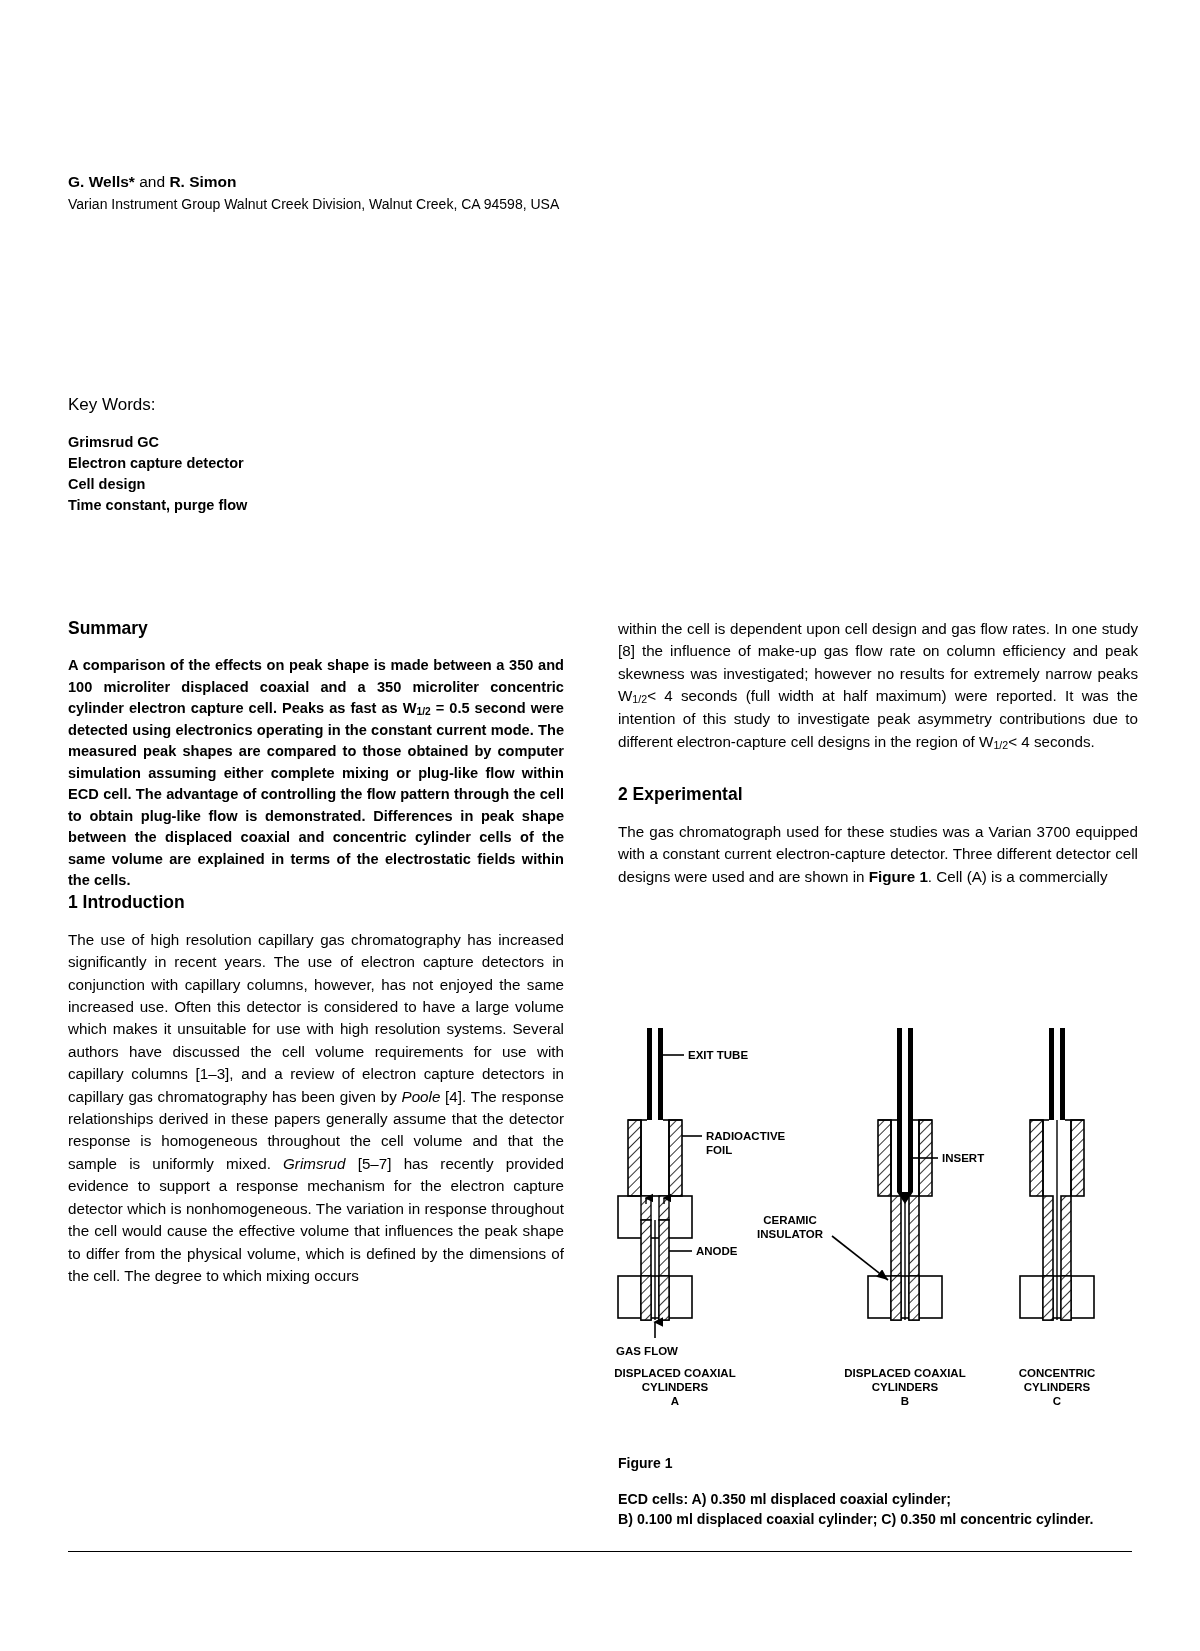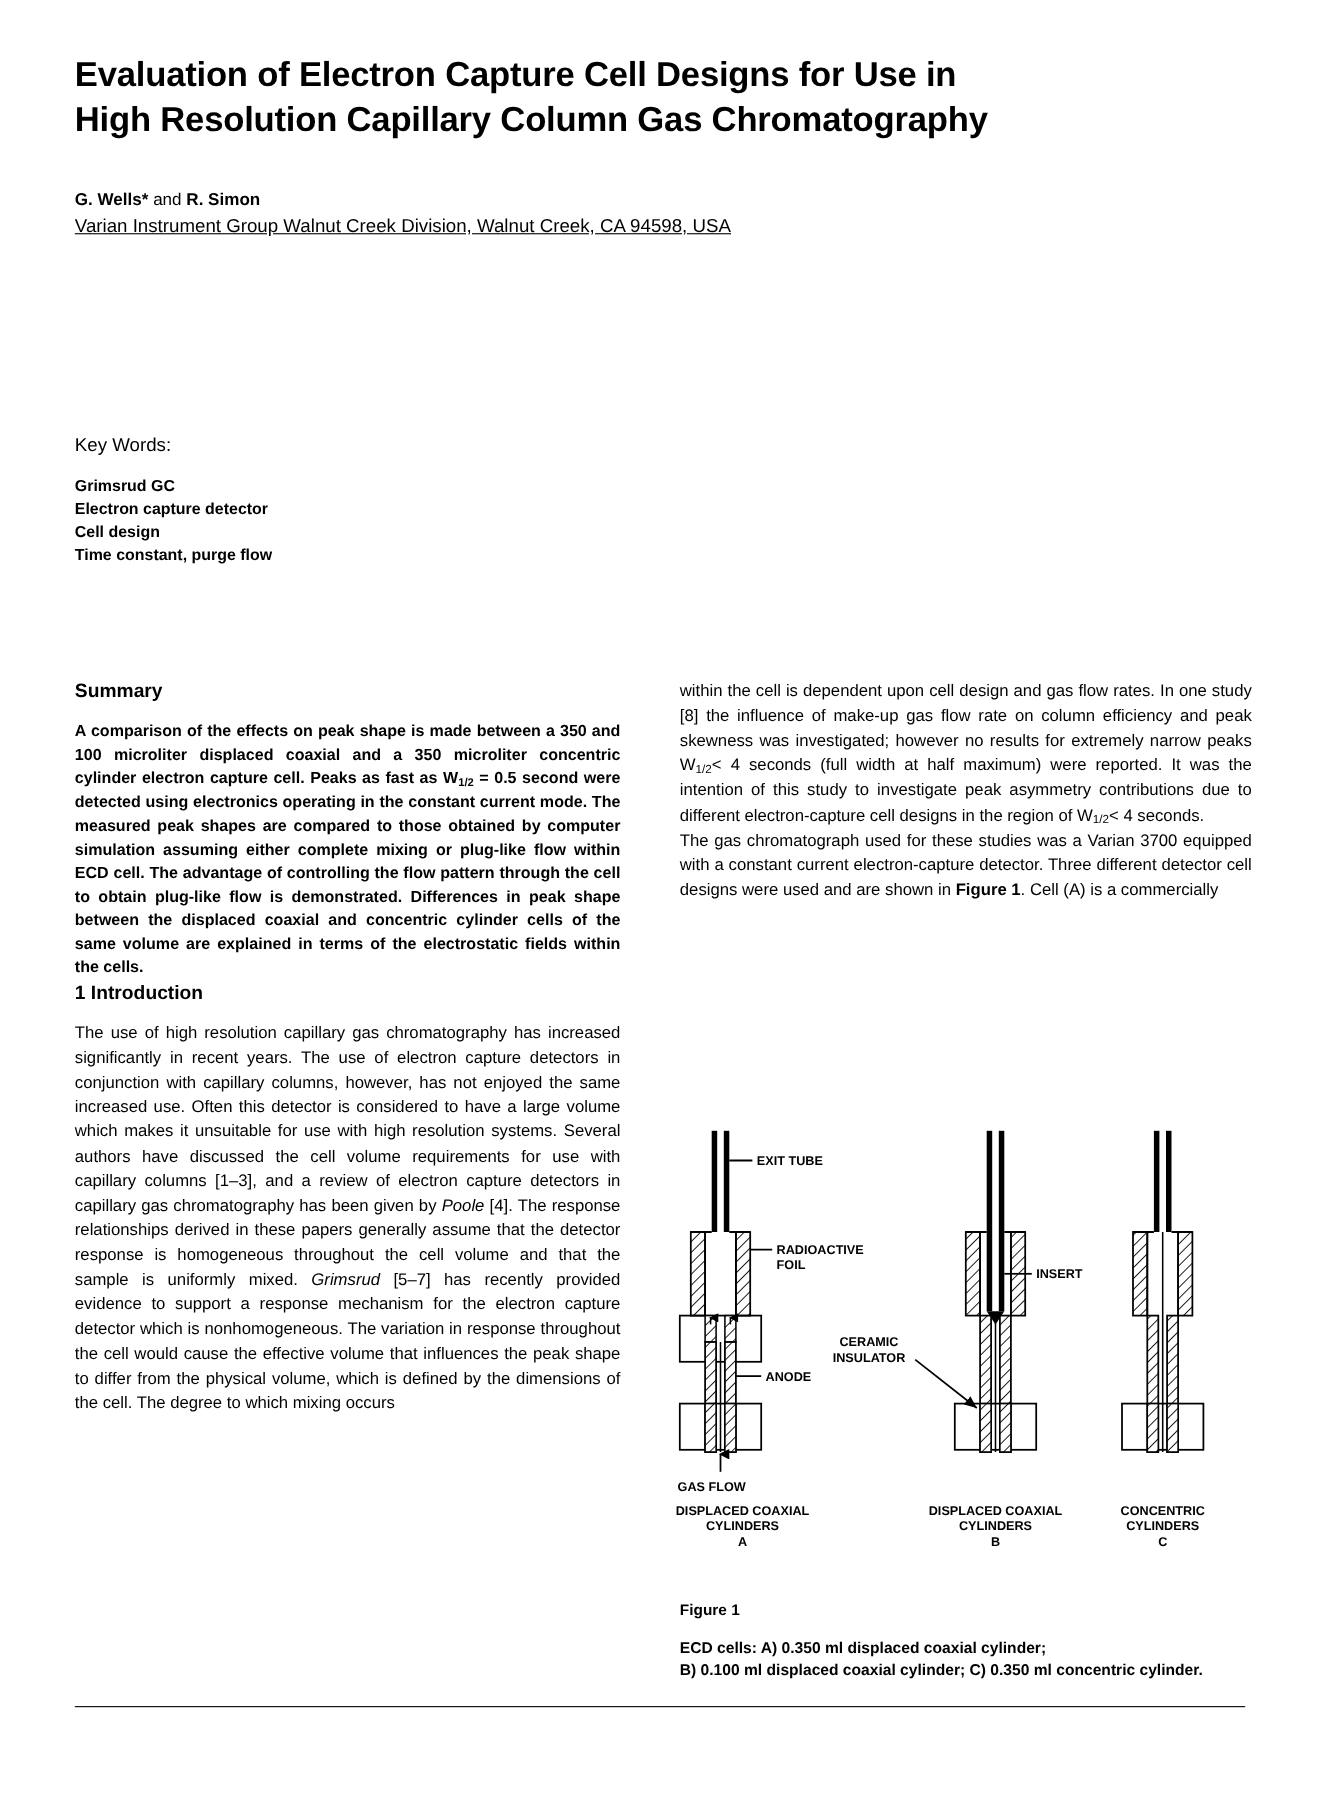--- a/index.html
+++ b/index.html
@@ -39,23 +39,22 @@
     left: 68px;
     top: 173px;
     font-size: 15.5px;
     font-weight: bold;
   }
   .authors .plain { font-weight: normal; }
   .affiliation {
     position: absolute;
     left: 68px;
     top: 196px;
-    font-size: 17px;
+    font-size: 14px;
     font-weight: normal;
-    text-decoration: underline;
   }
 
   
   .keywords-head {
     position: absolute;
     left: 68px;
     top: 395px;
     font-size: 17px;
     font-weight: normal;
   }
@@ -169,24 +168,20 @@
     right: 0; top: -4px;
     font-size: 23px;
     font-weight: bold;
   }
 </style>
 </head>
 <body>
 
 <div class="page">
 
-  <div class="title">
-    <div>Evaluation of Electron Capture Cell Designs for Use in</div>
-    <div>High Resolution Capillary Column Gas Chromatography</div>
-  </div>
 
   <div class="authors">
     <span>G. Wells*</span><span class="plain"> and </span><span>R. Simon</span>
   </div>
 
   <div class="affiliation">Varian Instrument Group Walnut Creek Division, Walnut Creek, CA 94598, USA</div>
 
   <div class="keywords-head">Key Words:</div>
   <div class="keywords-list">
     <div>Grimsrud GC</div>
@@ -199,20 +194,21 @@
     <h2 class="section">Summary</h2>
     <p class="summary"><span>A comparison of the effects on peak shape is made between a 350 and 100 microliter displaced coaxial and a 350 microliter concentric cylinder electron capture cell. Peaks as fast as W</span><span class="sub">1/2</span><span> = 0.5 second were detected using electronics operating in the constant current mode. The measured peak shapes are compared to those obtained by computer simulation assuming either complete mixing or plug-like flow within ECD cell. The advantage of controlling the flow pattern through the cell to obtain plug-like flow is demonstrated. Differences in peak shape between the displaced coaxial and concentric cylinder cells of the same volume are explained in terms of the electrostatic fields within the cells.</span></p>
 
     <h2 class="section spaced">1 Introduction</h2>
     <p class="body"><span>The use of high resolution capillary gas chromatography has increased significantly in recent years. The use of electron capture detectors in conjunction with capillary columns, however, has not enjoyed the same increased use. Often this detector is considered to have a large volume which makes it unsuitable for use with high resolution systems. Several authors have discussed the cell volume requirements for use with capillary columns [1–3], and a review of electron capture detectors in capillary gas chromatography has been given by </span><span class="italic">Poole</span><span> [4]. The response relationships derived in these papers generally assume that the detector response is homogeneous throughout the cell volume and that the sample is uniformly mixed. </span><span class="italic">Grimsrud</span><span> [5–7] has recently provided evidence to support a response mechanism for the electron capture detector which is nonhomogeneous. The variation in response throughout the cell would cause the effective volume that influences the peak shape to differ from the physical volume, which is defined by the dimensions of the cell. The degree to which mixing occurs</span></p>
   </div>
 
   <div class="col-right">
     <p class="body"><span>within the cell is dependent upon cell design and gas flow rates. In one study [8] the influence of make-up gas flow rate on column efficiency and peak skewness was investigated; however no results for extremely narrow peaks W</span><span class="sub">1/2</span><span>&lt; 4 seconds (full width at half maximum) were reported. It was the intention of this study to investigate peak asymmetry contributions due to different electron-capture cell designs in the region of W</span><span class="sub">1/2</span><span>&lt; 4 seconds.</span></p>
 
+    <h2 class="section spaced">2 Experimental</h2>
     <p class="body"><span>The gas chromatograph used for these studies was a Varian 3700 equipped with a constant current electron-capture detector. Three different detector cell designs were used and are shown in </span><strong>Figure 1</strong><span>. Cell (A) is a commercially</span></p>
   </div>
 
   <div class="figure-wrap">
     <svg class="fig-svg" width="560" height="400" viewBox="0 0 560 400" xmlns="http://www.w3.org/2000/svg">
       <defs>
         <pattern id="hatch" patternUnits="userSpaceOnUse" width="7" height="7" patternTransform="rotate(45)">
           <rect width="7" height="7" fill="#ffffff"></rect>
           <line x1="0" y1="0" x2="0" y2="7" stroke="#000000" stroke-width="1.6"></line>
         </pattern>

